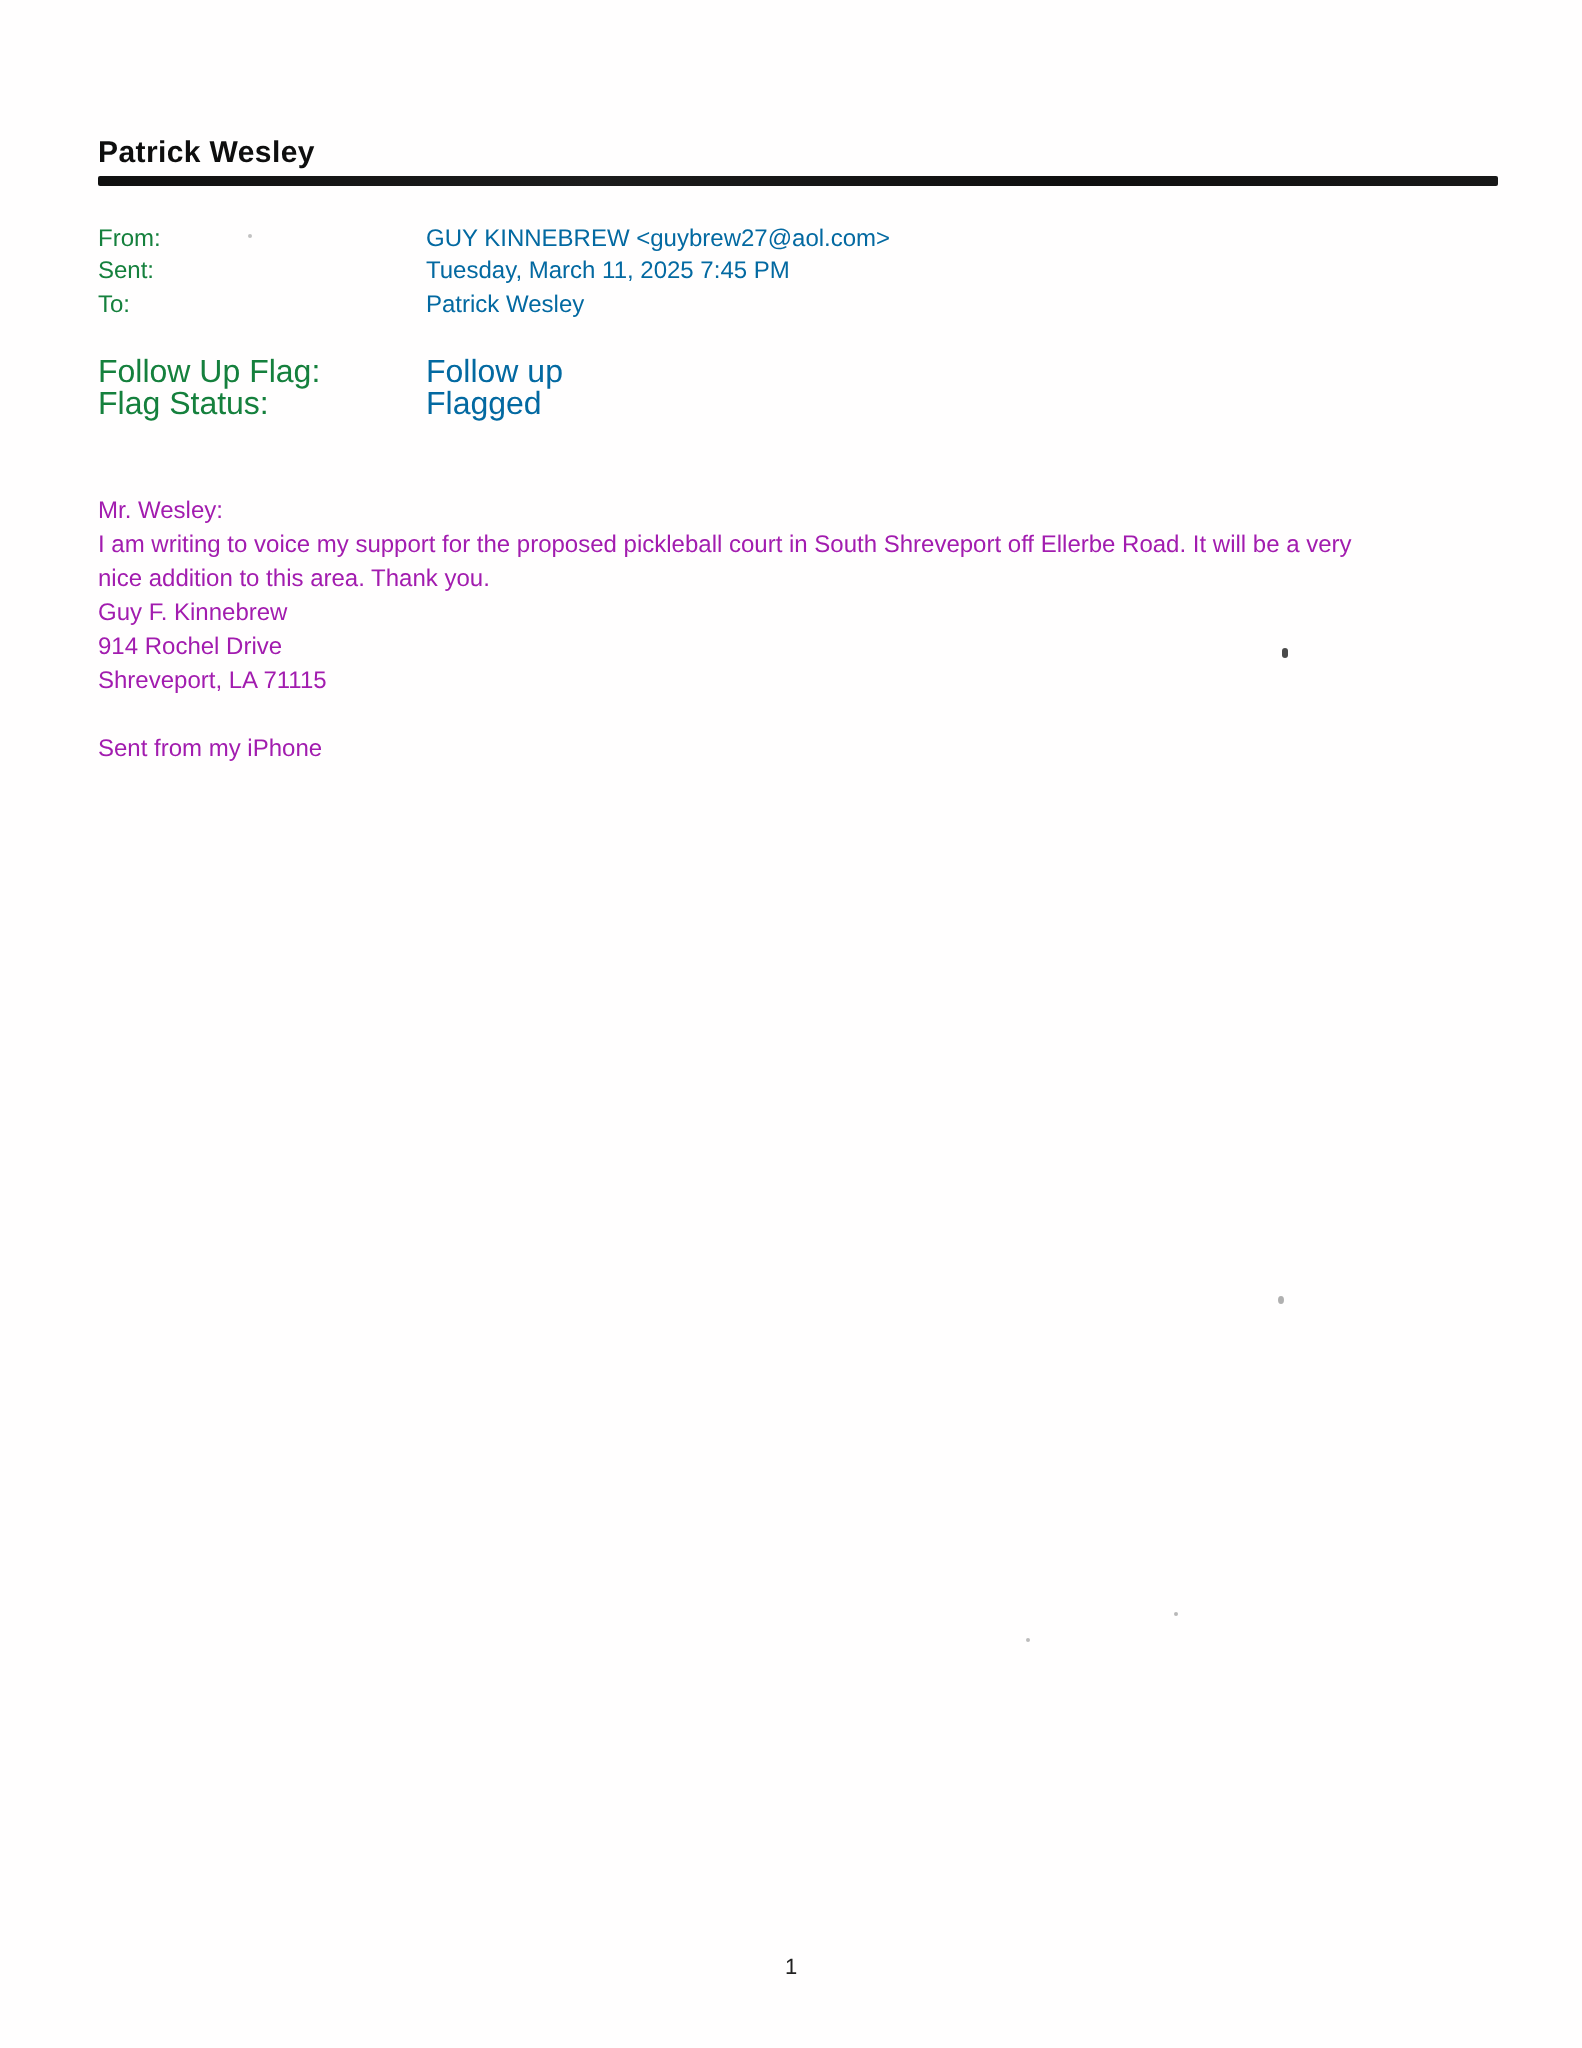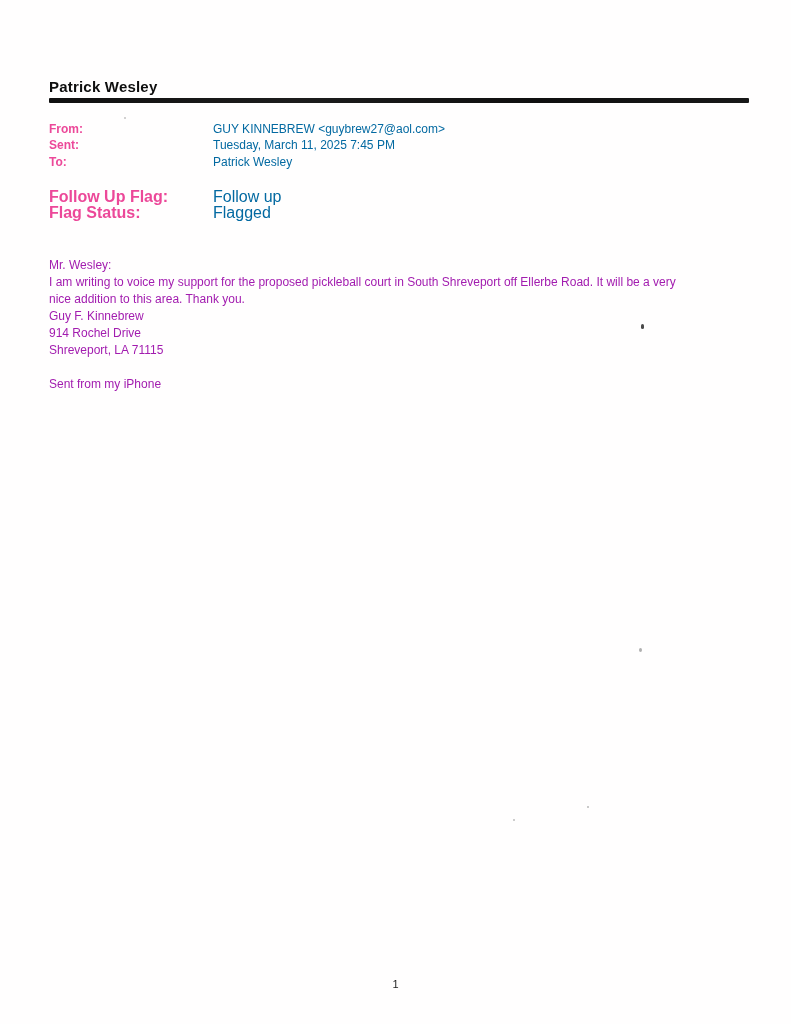--- a/index.html
+++ b/index.html
@@ -12,21 +12,21 @@
     width: 791px;
     height: 1024px;
     background: #fffefe;
     font-family: "Liberation Sans", sans-serif;
     color: #1b1b1b;
     overflow: hidden;
   }
   .content {
     position: absolute;
     left: 49px;
-    top: 78px;
+    top: 68px;
     width: 700px;
   }
   .header-title {
     font-size: 15px;
     font-weight: bold;
     color: #0e0e0e;
     letter-spacing: 0.2px;
     line-height: 17px;
   }
   .header-rule {
@@ -38,22 +38,22 @@
   .meta-block {
     margin-top: 18px;
     font-size: 12px;
   }
   .meta-row {
     display: flex;
     line-height: 16.3px;
   }
   .meta-label {
     width: 164px;
-    font-weight: bold;
-    color: #ec4899;
+    font-weight: normal;
+    color: #15803d;
     flex-shrink: 0;
   }
   .meta-value {
     flex: 1;
     color: #0369a1;
   }
   .flag-block {
     margin-top: 19px;
     font-size: 16px;
   }

